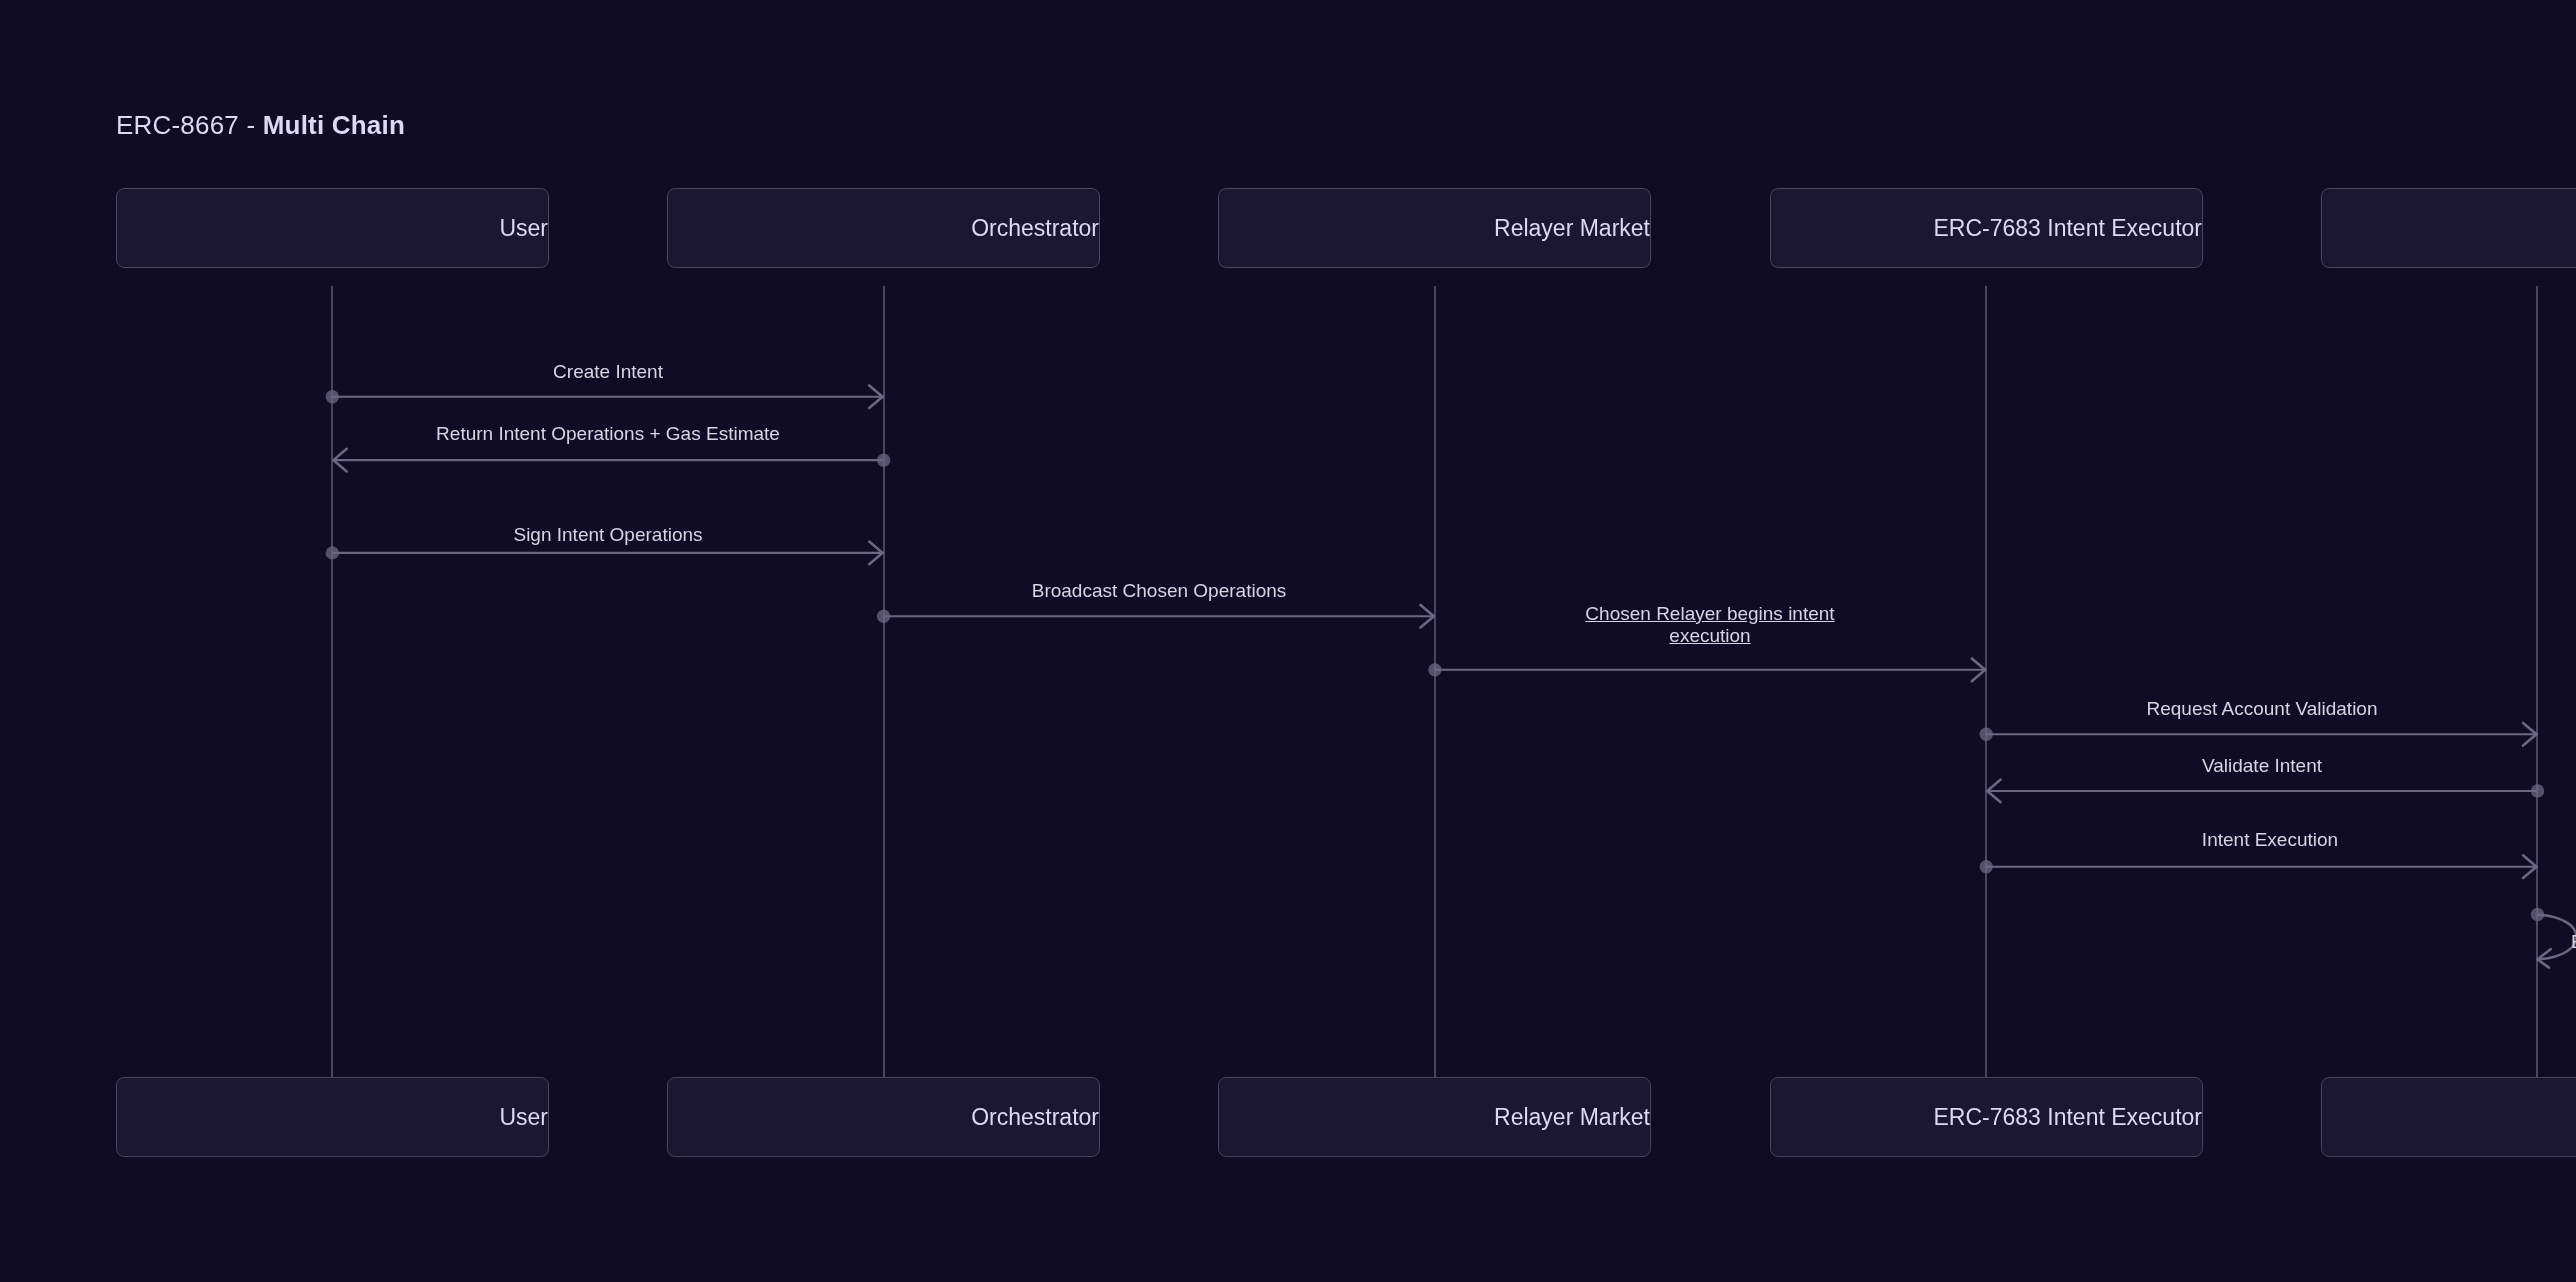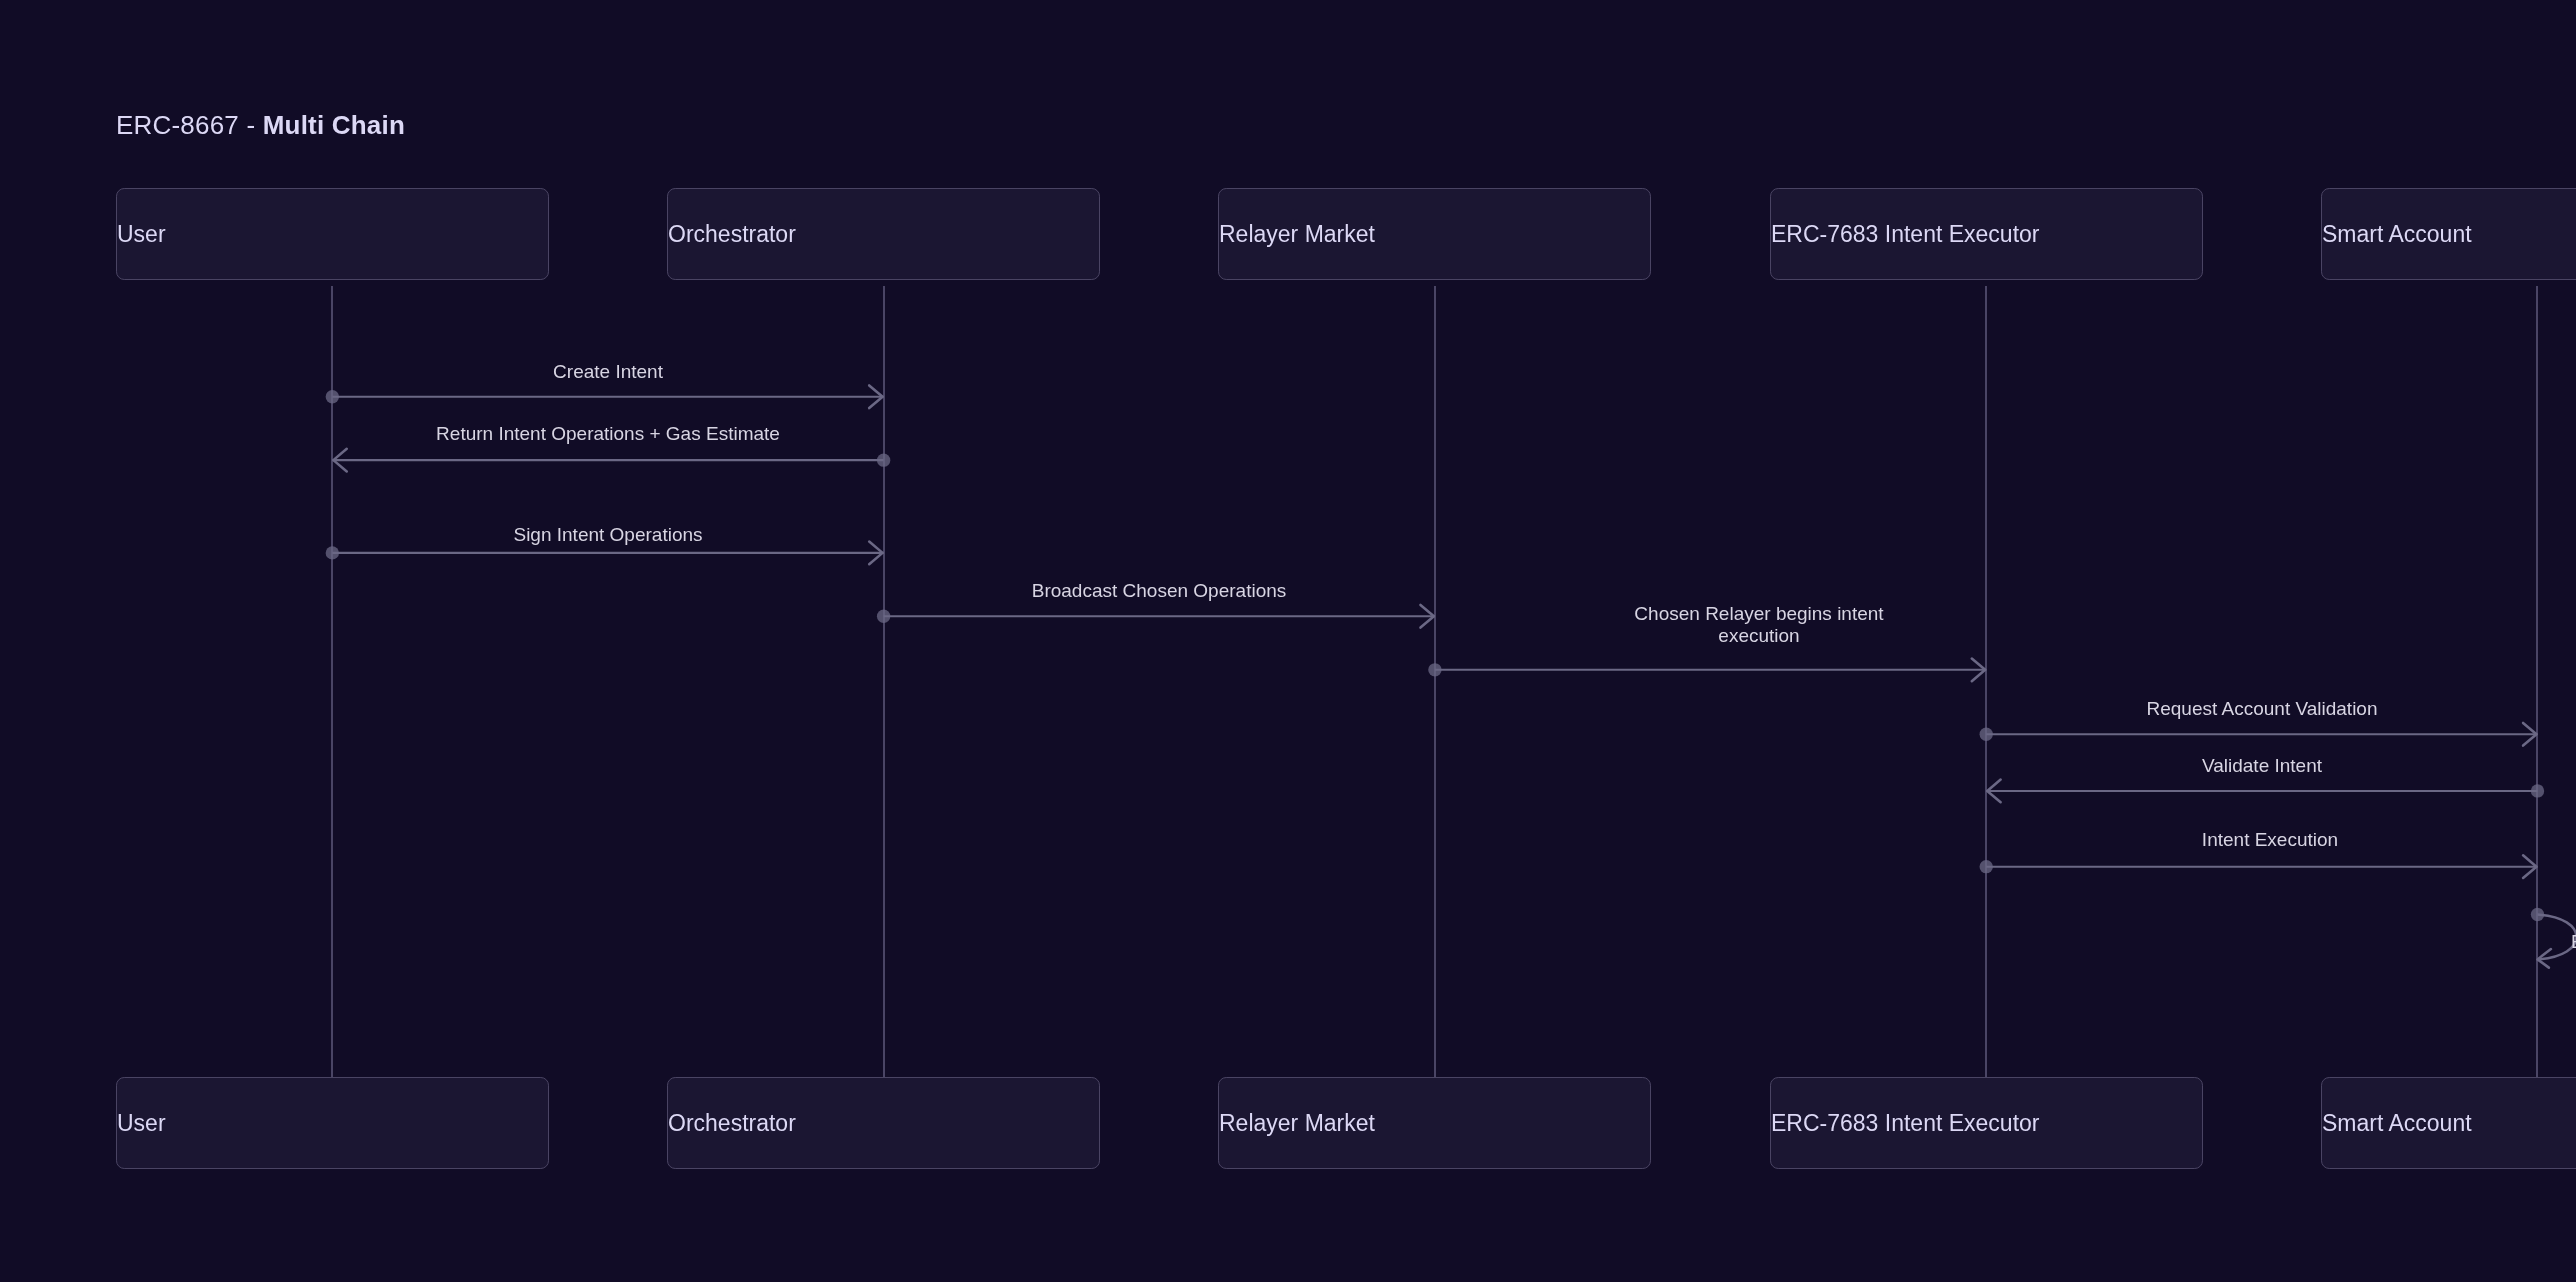--- a/index.html
+++ b/index.html
@@ -32,27 +32,27 @@
     letter-spacing: 0.2px;
     white-space: nowrap;
   }
   #diagram-title .t-bold { font-weight: bold; }
   #diagram-title .t-light { font-weight: normal; }
 
   
   .participant-box {
     position: absolute;
     box-sizing: border-box;
-    height: 92px;
+    height: 80px;
     background: #1b1632;
     border: 1.5px solid #4a4463;
     border-radius: 8.2px;
     display: flex;
     align-items: center;
-    justify-content: flex-start;
+    justify-content: flex-end;
   }
   .participant-label {
     font-size: 23px;
     line-height: 27px;
     color: #dcd8f5;
     white-space: nowrap;
     text-align: center;
   }
 
   
@@ -208,21 +208,21 @@
         <path class="msg-head" d="M 4951 1842 L 4925 1862 L 4947 1878"></path>
         <circle class="msg-dot" cx="4925" cy="1775" r="13"></circle>
       </g>
     </svg>
 
   <div id="message-labels">
       <div class="msg-label" style="left: 608px; top: 361px;"><div>Create Intent</div></div>
       <div class="msg-label" style="left: 608px; top: 423px;"><div>Return Intent Operations + Gas Estimate</div></div>
       <div class="msg-label" style="left: 608px; top: 524px;"><div>Sign Intent Operations</div></div>
       <div class="msg-label" style="left: 1159px; top: 580px;"><div>Broadcast Chosen Operations</div></div>
-      <div class="msg-label" style="left: 1759px; top: 603px;"><div>Chosen Relayer begins intent</div><div>execution</div></div>
+      <div class="msg-label" style="left: 1710px; top: 603px; text-decoration: underline;"><div>Chosen Relayer begins intent</div><div>execution</div></div>
       <div class="msg-label" style="left: 2262px; top: 698px;"><div>Request Account Validation</div></div>
       <div class="msg-label" style="left: 2262px; top: 755px;"><div>Validate Intent</div></div>
       <div class="msg-label" style="left: 2262px; top: 829px; margin-left: 8px;"><div>Intent Execution</div></div>
       <div class="msg-label left-anchored" style="left: 2571px; top: 931px;">
         <div>Executes Calldata</div>
       </div>
     </div>
 
 </div>
 

